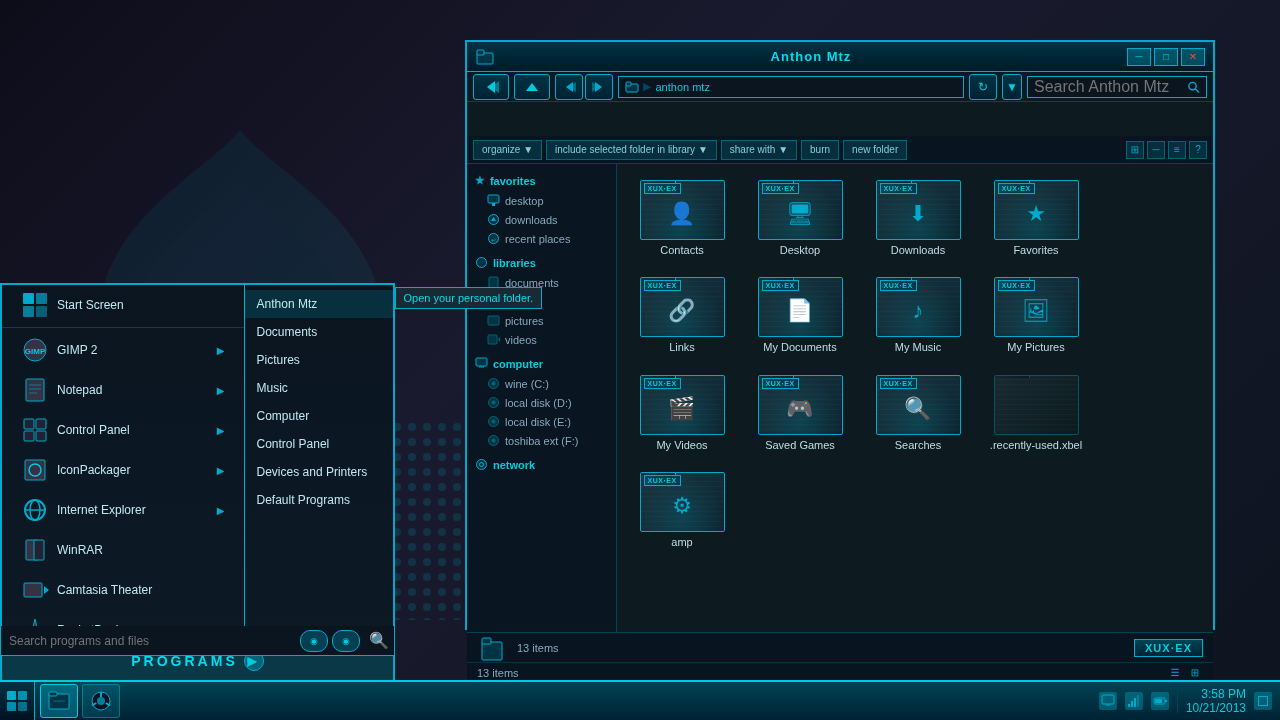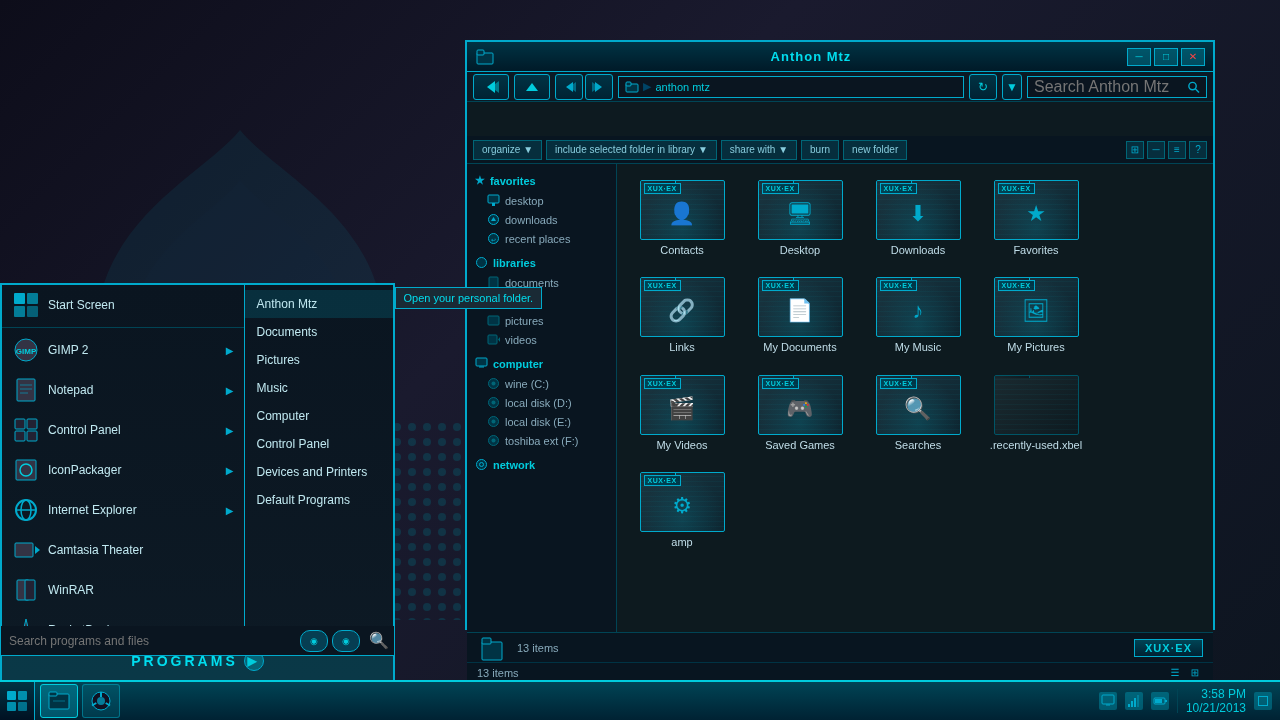--- a/index.html
+++ b/index.html
@@ -126,21 +126,21 @@
       height: 355px;
     }
     .start-menu-left {
       width: 245px;
       border-right: 1px solid #00aacc;
       overflow: hidden;
     }
     .start-menu-item {
       display: flex;
       align-items: center;
-      padding: 6px 10px;
+      padding: 6px 19px;
       cursor: pointer;
       gap: 8px;
       position: relative;
     }
     .start-menu-item-icon {
       width: 28px;
       height: 28px;
       display: flex;
       align-items: center;
       justify-content: center;
@@ -661,34 +661,34 @@
                 <ellipse cx="14" cy="14" rx="5" ry="10" fill="none" stroke="#00aacc" stroke-width="1.5"></ellipse>
                 <line x1="4" y1="14" x2="24" y2="14" stroke="#00aacc" stroke-width="1.5"></line>
               </svg>
           </div>
           <span class="start-menu-item-label">Internet Explorer</span>
           <span class="start-menu-item-arrow">▶</span>
         </div>
         <div class="start-menu-item">
           <div class="start-menu-item-icon">
             <svg width="28" height="28" viewBox="0 0 28 28">
-                <rect x="3" y="7" width="18" height="14" fill="#334" stroke="#00aacc" stroke-width="1" rx="1"></rect>
-                <polygon points="23,10 28,14 23,18" fill="#00aacc"></polygon>
-              </svg>
-          </div>
-          <span class="start-menu-item-label">Camtasia Theater</span>
+                <rect x="5" y="4" width="12" height="20" fill="#334" stroke="#00aacc" stroke-width="1" rx="1"></rect>
+                <rect x="13" y="4" width="10" height="20" fill="#223" stroke="#00aacc" stroke-width="1" rx="1"></rect>
+              </svg>
+          </div>
+          <span class="start-menu-item-label">WinRAR</span>
         </div>
         <div class="start-menu-item">
           <div class="start-menu-item-icon">
             <svg width="28" height="28" viewBox="0 0 28 28">
-                <rect x="5" y="4" width="12" height="20" fill="#334" stroke="#00aacc" stroke-width="1" rx="1"></rect>
-                <rect x="13" y="4" width="10" height="20" fill="#223" stroke="#00aacc" stroke-width="1" rx="1"></rect>
-              </svg>
-          </div>
-          <span class="start-menu-item-label">WinRAR</span>
+                <rect x="3" y="7" width="18" height="14" fill="#334" stroke="#00aacc" stroke-width="1" rx="1"></rect>
+                <polygon points="23,10 28,14 23,18" fill="#00aacc"></polygon>
+              </svg>
+          </div>
+          <span class="start-menu-item-label">Camtasia Theater</span>
         </div>
         <div class="start-menu-item">
           <div class="start-menu-item-icon">
             <svg width="28" height="28" viewBox="0 0 28 28">
                 <polygon points="14,3 18,20 14,17 10,20" fill="#334" stroke="#00aacc" stroke-width="1"></polygon>
                 <rect x="10" y="20" width="8" height="5" fill="#334" stroke="#00aacc" stroke-width="1"></rect>
               </svg>
           </div>
           <span class="start-menu-item-label">RocketDock</span>
         </div>

